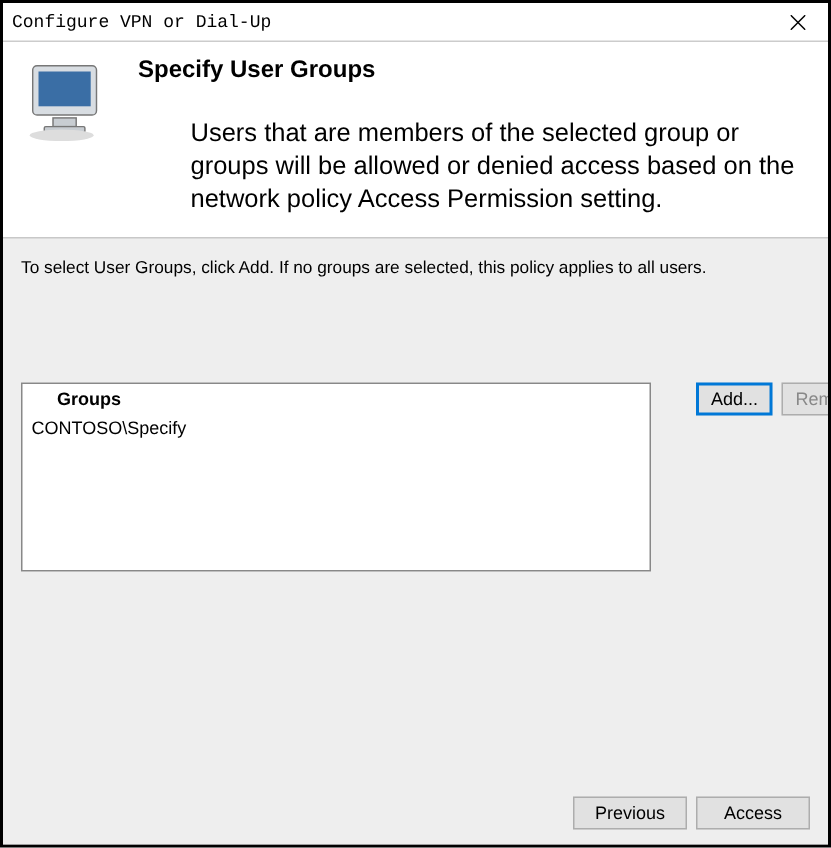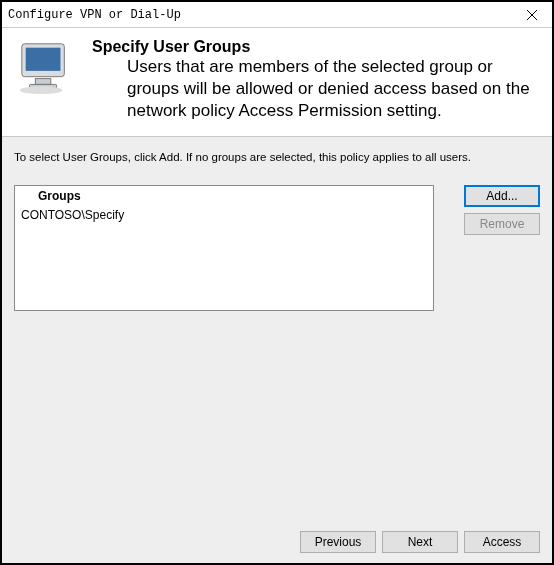--- a/index.html
+++ b/index.html
@@ -37,35 +37,36 @@
     .header-area {
       background: #fff;
       padding: 10px 14px 14px 14px;
       display: flex;
       gap: 18px;
     }
     .header-icon { width: 58px; height: 58px; flex-shrink: 0; }
     .header-text h1 {
       font-size: 16px;
       font-weight: bold;
-      margin-bottom: 0;
+      margin-bottom: 22px;
     }
     .header-text p {
       font-size: 17px;
       line-height: 1.3;
       color: #000;
       margin-left: 35px;
     }
     .content-area {
       flex: 1;
       background: #eee;
       border-top: 1px solid #c8c8c8;
       padding: 14px 12px 10px 12px;
       display: flex;
       flex-direction: column;
+      gap: 48px;
     }
     .instruction {
       font-size: 11.5px;
       margin-bottom: 22px;
     }
     .groups-row {
       display: flex;
       gap: 30px;
       align-items: flex-start;
     }
@@ -82,21 +83,21 @@
       font-size: 12px;
       font-weight: bold;
     }
     .groups-item {
       padding: 2px 6px;
       font-size: 12px;
       cursor: default;
     }
     .side-buttons {
       display: flex;
-      flex-direction: column;
+      flex-direction: row;
       gap: 6px;
       width: 76px;
     }
     .btn {
       height: 22px;
       background: #e1e1e1;
       border: 1px solid #adadad;
       font-size: 12px;
       font-family: inherit;
       cursor: pointer;
@@ -157,16 +158,15 @@
       <div class="groups-item">CONTOSO\Specify</div>
     </div>
     <div class="side-buttons">
       <button class="btn btn-primary">Add...</button>
       <button class="btn" disabled="">Remove</button>
     </div>
   </div>
 
   <div class="bottom-bar">
     <button class="btn">Previous</button>
-    <button class="btn">Next</button>
     <button class="btn">Access</button>
   </div>
 </div>
 
 </body></html>

